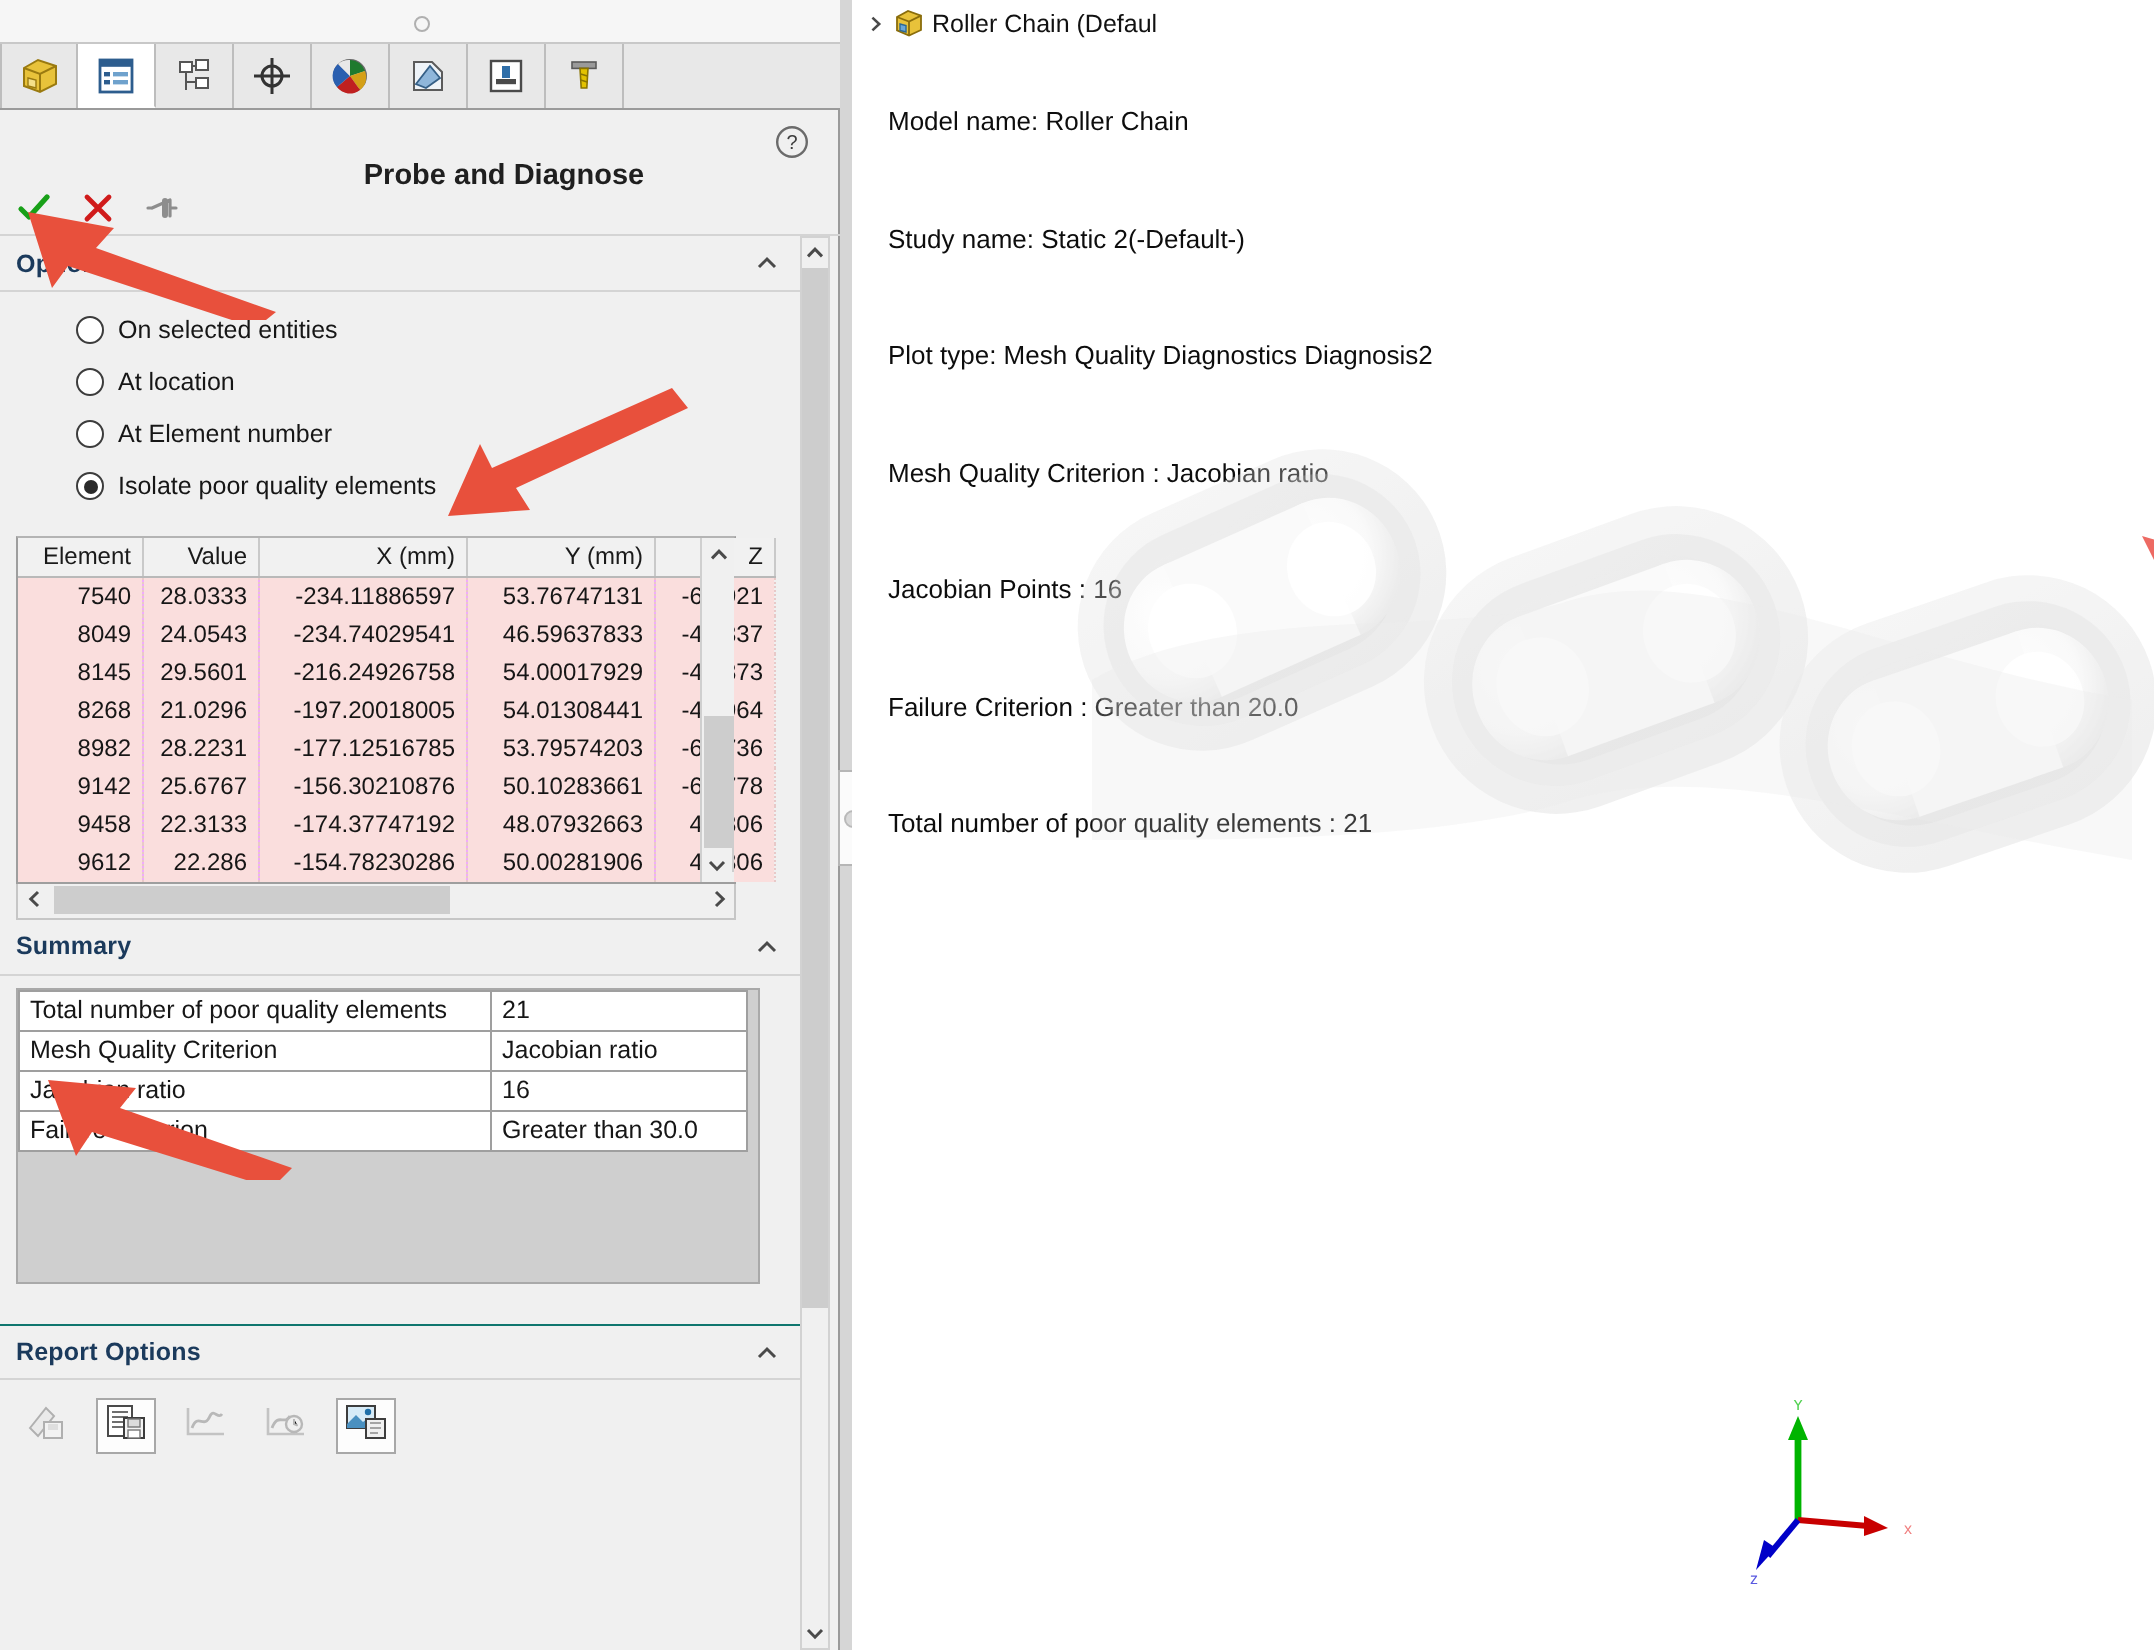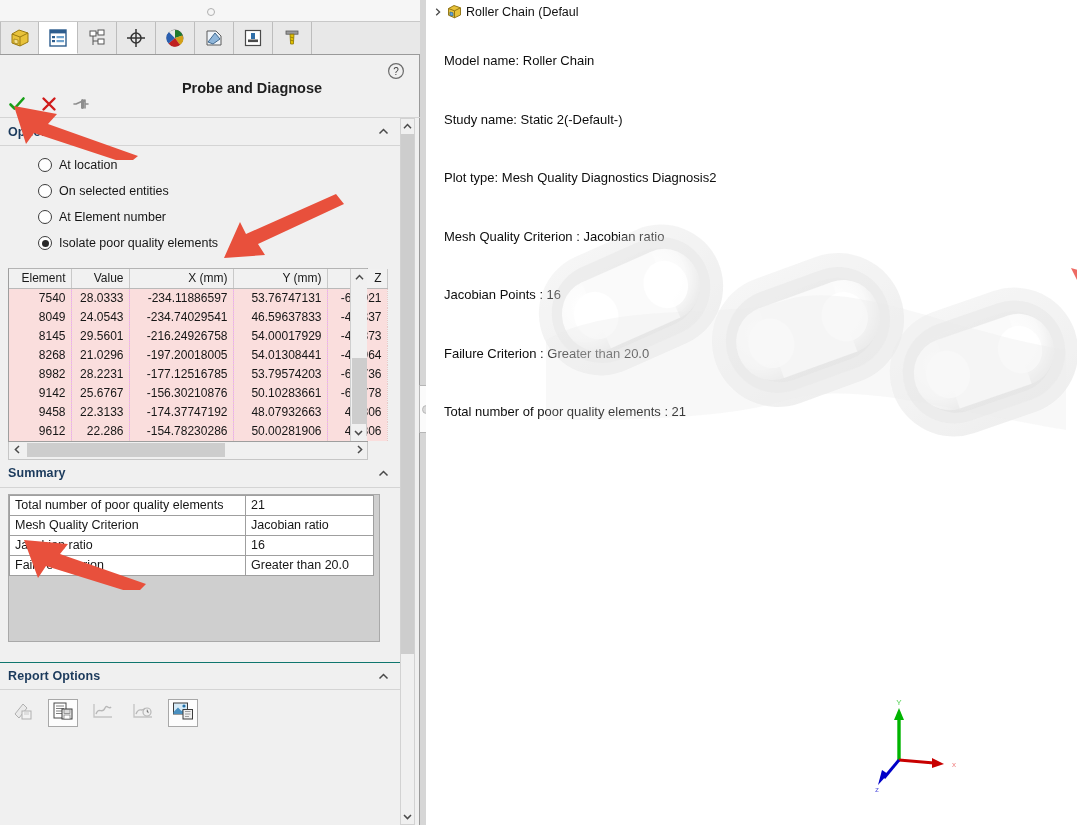--- a/index.html
+++ b/index.html
@@ -339,25 +339,25 @@
         <span class="chev">
           <svg width="13" height="13" viewBox="0 0 13 13">
               <path d="M2.5 8.5 L6.5 4.5 L10.5 8.5" fill="none" stroke="#4a4a4a" stroke-width="1.5"></path>
             </svg>
         </span>
       </div>
 
       <div class="opts">
         <div class="opt-row">
           <span class="radio"></span>
-          <span class="opt-label">At location</span>
+          <span class="opt-label">On selected entities</span>
         </div>
         <div class="opt-row">
           <span class="radio"></span>
-          <span class="opt-label">On selected entities</span>
+          <span class="opt-label">At location</span>
         </div>
         <div class="opt-row">
           <span class="radio"></span>
           <span class="opt-label">At Element number</span>
         </div>
         <div class="opt-row">
           <span class="radio checked"></span>
           <span class="opt-label">Isolate poor quality elements</span>
         </div>
       </div>
@@ -484,21 +484,21 @@
             <tr>
               <td class="sum-k">Mesh Quality Criterion</td>
               <td class="sum-v">Jacobian ratio</td>
             </tr>
             <tr>
               <td class="sum-k">Jacobian ratio</td>
               <td class="sum-v">16</td>
             </tr>
             <tr>
               <td class="sum-k">Failure Criterion</td>
-              <td class="sum-v">Greater than 20.0</td>
+              <td class="sum-v">Greater than 30.0</td>
             </tr>
           </tbody>
         </table>
       </div>
 
       <div class="section-head" style="margin-top:20px;border-top:1px solid #0f766e;">
         <span class="stitle">Report Options</span>
         <span class="chev">
           <svg width="13" height="13" viewBox="0 0 13 13">
               <path d="M2.5 8.5 L6.5 4.5 L10.5 8.5" fill="none" stroke="#4a4a4a" stroke-width="1.5"></path>

